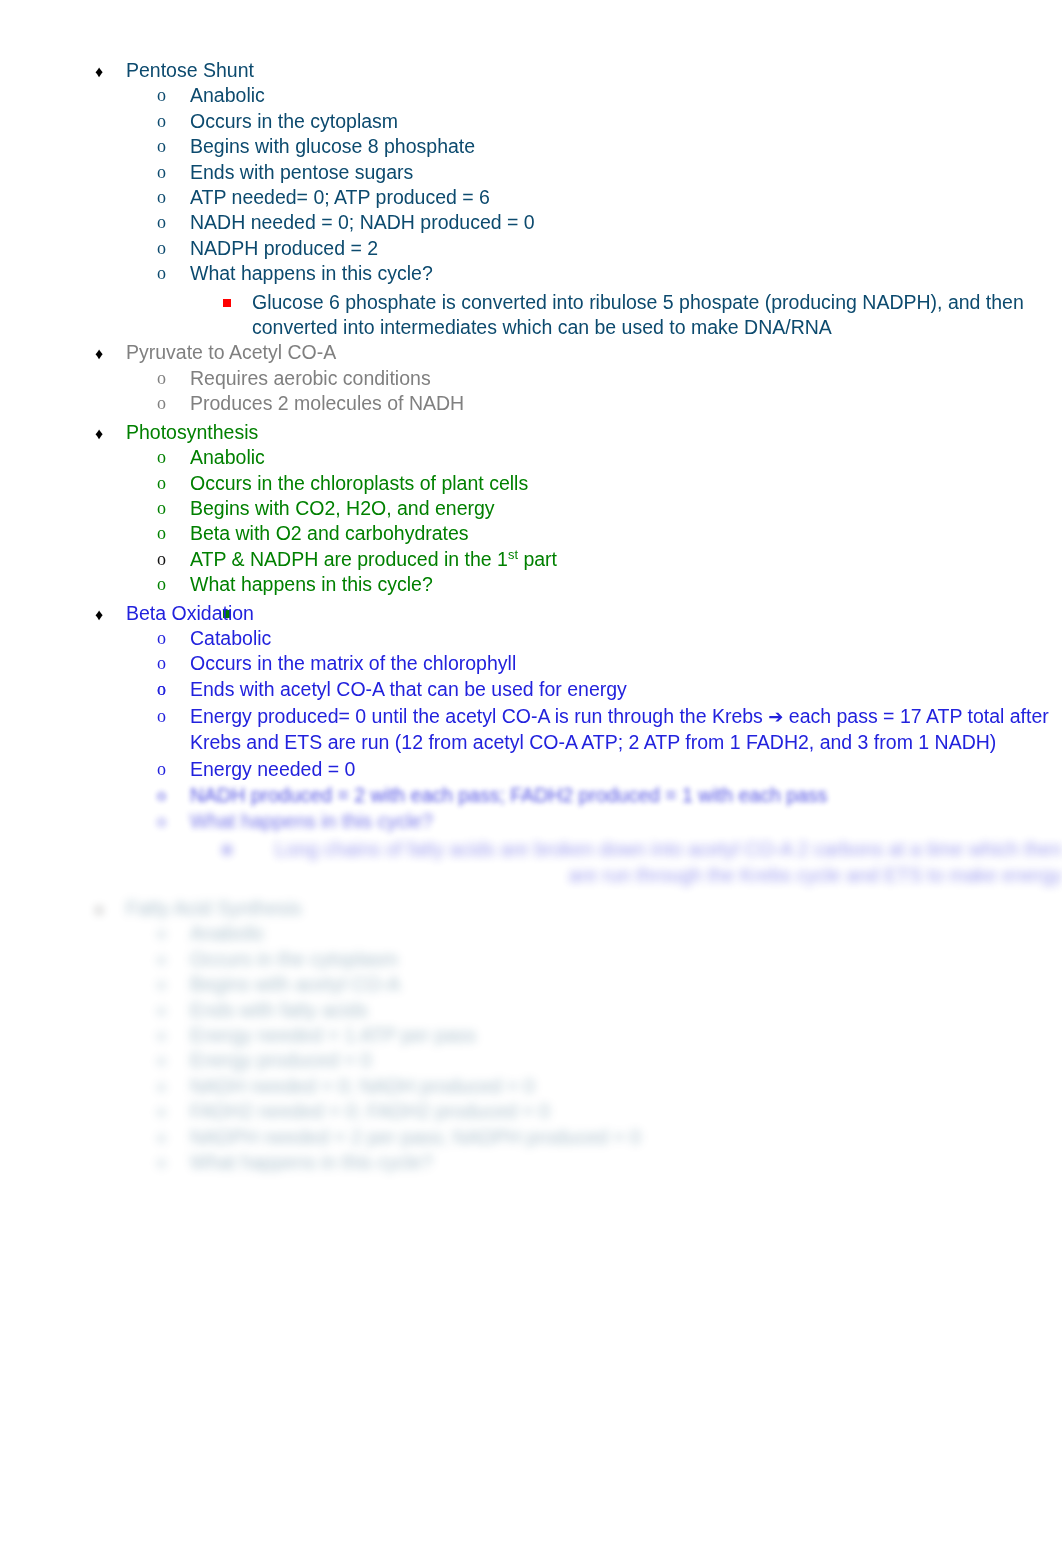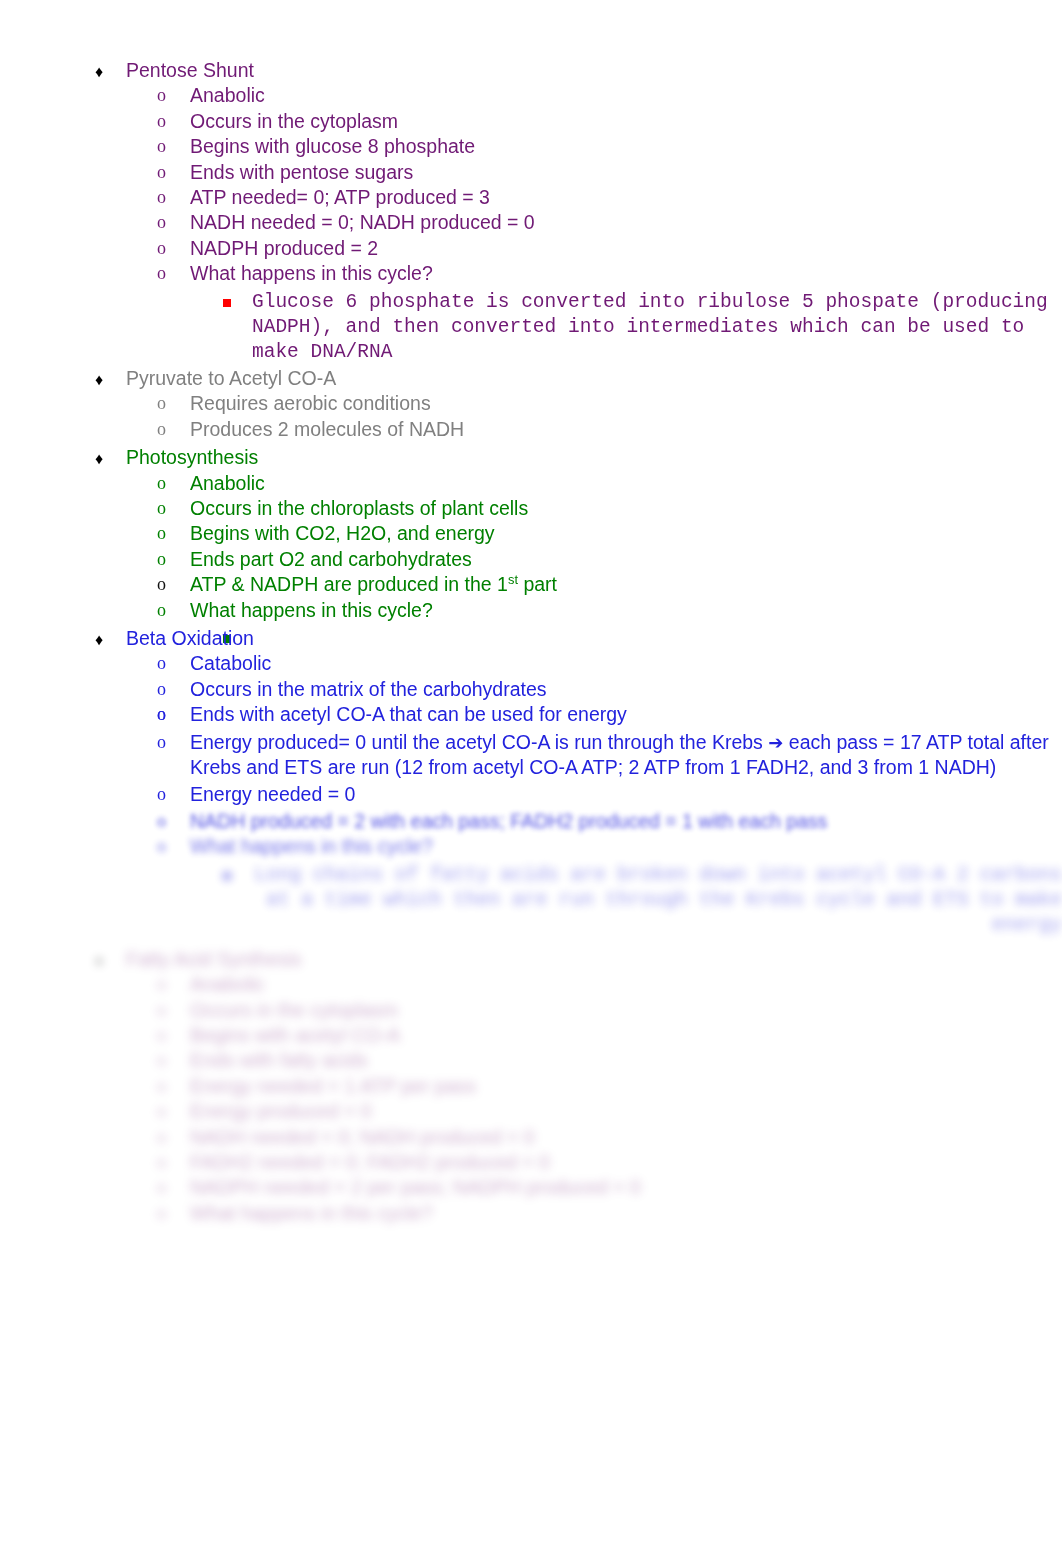--- a/index.html
+++ b/index.html
@@ -28,21 +28,21 @@
   }
 
   
   .lvl1, .lvl2, .lvl3 {
     position: relative;
     font-size: 19.5px;
     line-height: 25.4px;
   }
   .lvl1 { padding-left: 126px; }
   .lvl2 { padding-left: 190px; }
-  .lvl3 { padding-left: 252px; font-family: Liberation Mono, monospace; }
+  .lvl3 { padding-left: 252px; }
 
   .lvl1 .bullet,
   .lvl2 .bullet,
   .lvl3 .bullet {
     position: absolute;
     display: block;
     text-align: left;
   }
   .lvl1 .bullet {
     left: 95px;
@@ -65,21 +65,21 @@
   
   .sqbullet {
     position: absolute;
     left: 223px;
     top: 9px;
     width: 8px;
     height: 8px;
   }
 
   
-  .c-red    { color: #701a75; }
+  .c-red    { color: #0c4a6e; }
   .c-gray   { color: #808080; }
   .c-green  { color: #008000; }
   .c-blue   { color: #2222DD; text-align: right; }
 
   .sq-red   { background: #FF0000; }
   .sq-green { background: #008000; }
   .sq-blue  { background: #2222DD; }
 
   .block-gap-before { margin-top: 3px; }
 
@@ -123,21 +123,21 @@
       <div class="lvl2">
         <span class="bullet c-red">o</span>
         <span class="c-red">Begins with glucose 8 phosphate</span>
       </div>
       <div class="lvl2">
         <span class="bullet c-red">o</span>
         <span class="c-red">Ends with pentose sugars</span>
       </div>
       <div class="lvl2">
         <span class="bullet c-red">o</span>
-        <span class="c-red">ATP needed= 0; ATP produced = 3</span>
+        <span class="c-red">ATP needed= 0; ATP produced = 6</span>
       </div>
       <div class="lvl2">
         <span class="bullet c-red">o</span>
         <span class="c-red">NADH needed = 0; NADH produced = 0</span>
       </div>
       <div class="lvl2">
         <span class="bullet c-red">o</span>
         <span class="c-red">NADPH produced = 2</span>
       </div>
       <div class="lvl2">
@@ -179,21 +179,21 @@
       <div class="lvl2">
         <span class="bullet c-green">o</span>
         <span class="c-green">Occurs in the chloroplasts of plant cells</span>
       </div>
       <div class="lvl2">
         <span class="bullet c-green">o</span>
         <span class="c-green">Begins with CO2, H2O, and energy</span>
       </div>
       <div class="lvl2">
         <span class="bullet c-green">o</span>
-        <span class="c-green">Ends part O2 and carbohydrates</span>
+        <span class="c-green">Beta with O2 and carbohydrates</span>
       </div>
       <div class="lvl2">
         <span class="bullet" style="color:#111;">o</span>
         <span class="c-green"><span>ATP &amp; NADPH are produced in the 1</span><sup>st</sup><span> part</span></span>
       </div>
       <div class="lvl2">
         <span class="bullet c-green">o</span>
         <span class="c-green">What happens in this cycle?</span>
       </div>
 
@@ -207,21 +207,21 @@
         <span class="bullet">♦</span>
         <span class="c-blue">Beta Oxidation</span>
       </div>
 
       <div class="lvl2">
         <span class="bullet c-blue">o</span>
         <span class="c-blue">Catabolic</span>
       </div>
       <div class="lvl2">
         <span class="bullet c-blue">o</span>
-        <span class="c-blue">Occurs in the matrix of the carbohydrates</span>
+        <span class="c-blue">Occurs in the matrix of the chlorophyll</span>
       </div>
       <div class="lvl2">
         <span class="bullet c-blue">o</span>
       </div>
       <div class="lvl2">
         <span class="bullet c-blue">o</span>
         <span class="c-blue">Ends with acetyl CO-A that can be used for energy</span>
       </div>
 
       <div class="lvl2" style="margin-top:2px;">

